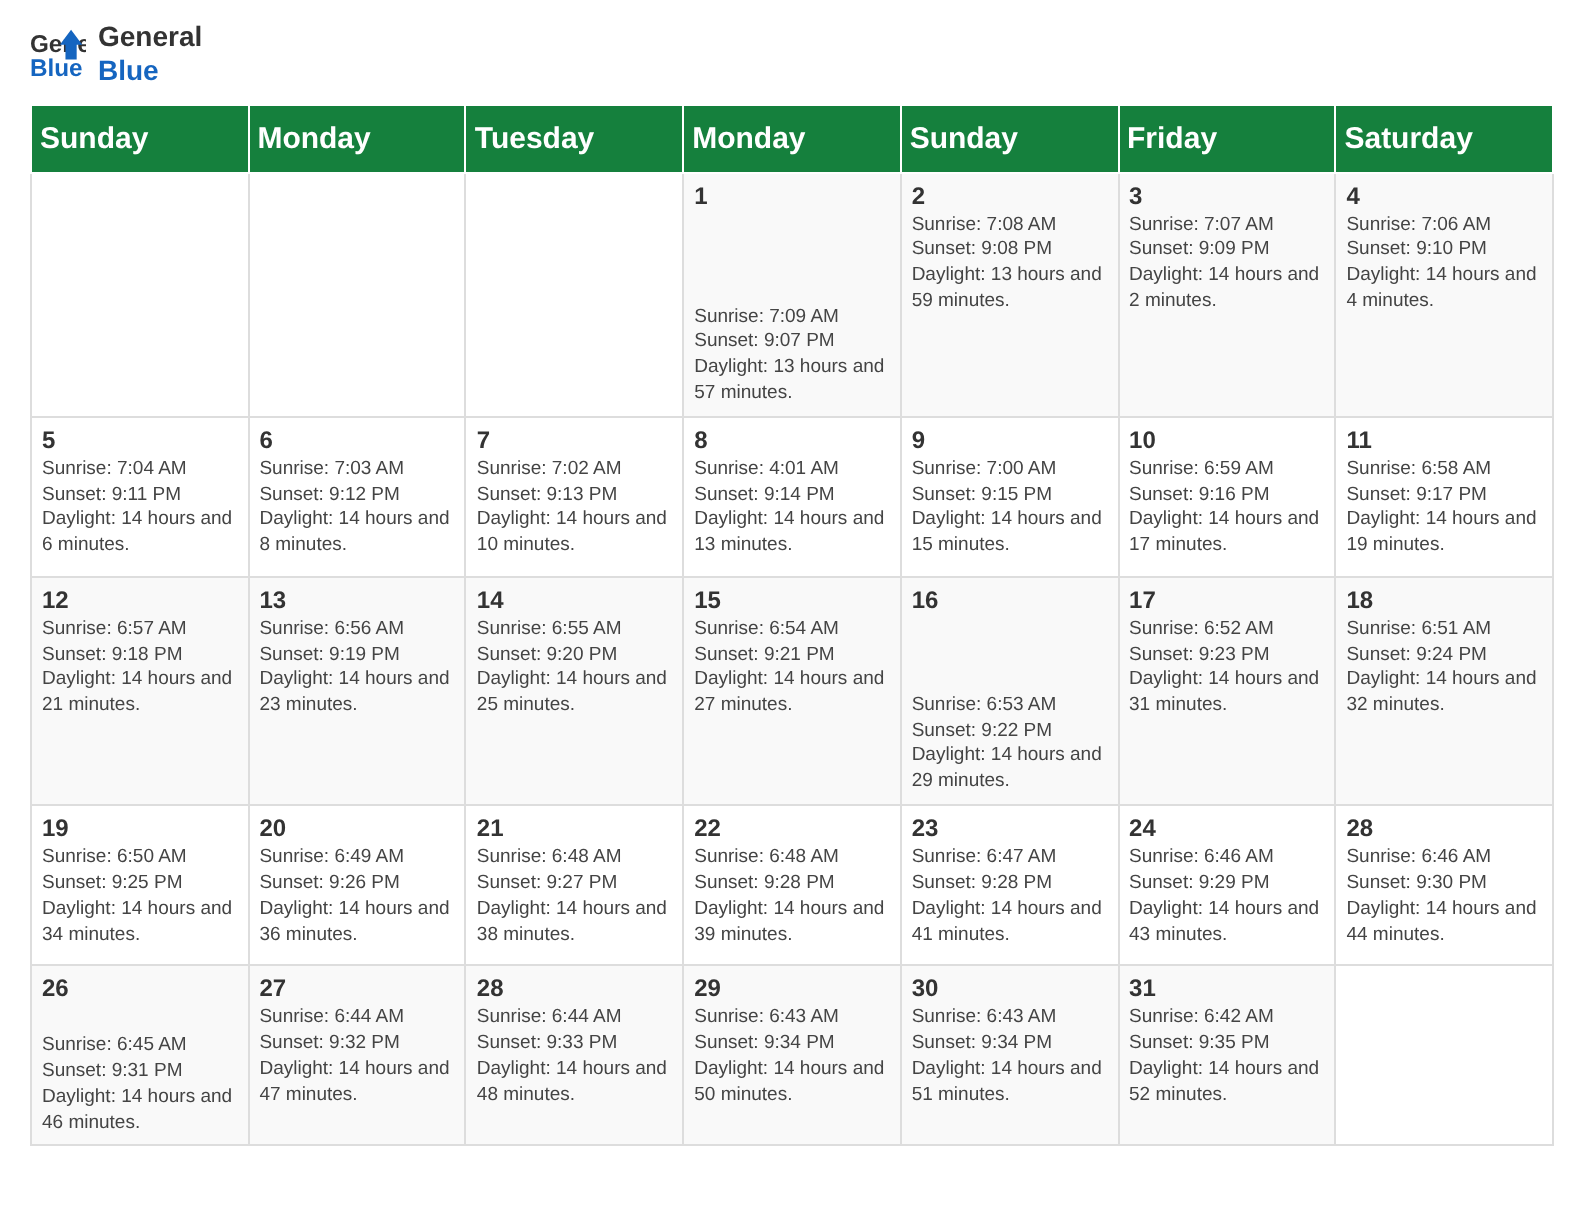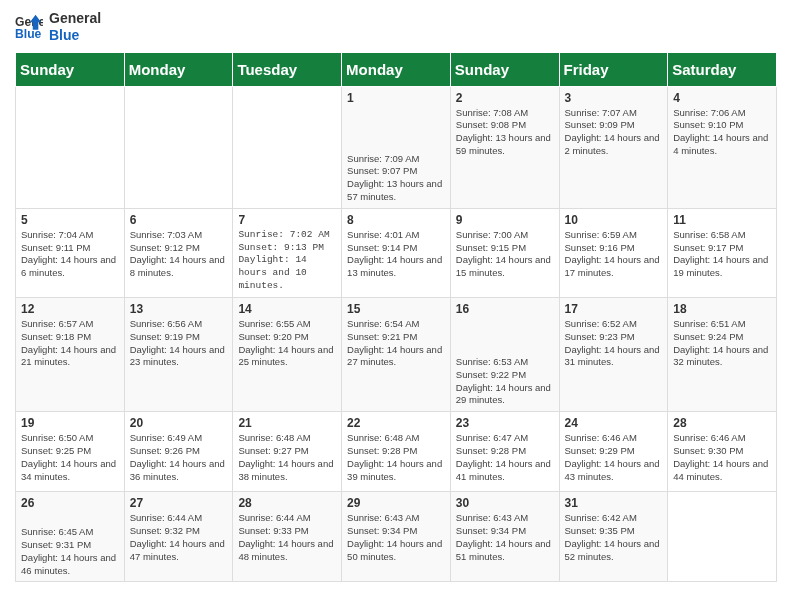--- a/index.html
+++ b/index.html
@@ -145,21 +145,21 @@
 Daylight: 14 hours and 6 minutes.</div>
         </td>
         <td>
           <span class="day-number">6</span>
           <div class="cell-content" style="white-space: pre-line;">Sunrise: 7:03 AM
 Sunset: 9:12 PM
 Daylight: 14 hours and 8 minutes.</div>
         </td>
         <td>
           <span class="day-number">7</span>
-          <div class="cell-content" style="white-space: pre-line; font-family: Liberation Mono, monospace;">Sunrise: 7:02 AM
+          <div class="cell-content" style="white-space: pre-line;">Sunrise: 7:02 AM
 Sunset: 9:13 PM
 Daylight: 14 hours and 10 minutes.</div>
         </td>
         <td>
           <span class="day-number">8</span>
           <div class="cell-content" style="white-space: pre-line;">Sunrise: 4:01 AM
 Sunset: 9:14 PM
 Daylight: 14 hours and 13 minutes.</div>
         </td>
         <td>

